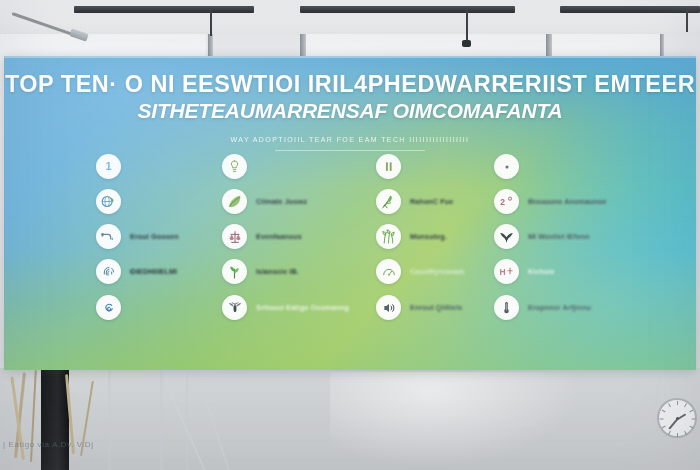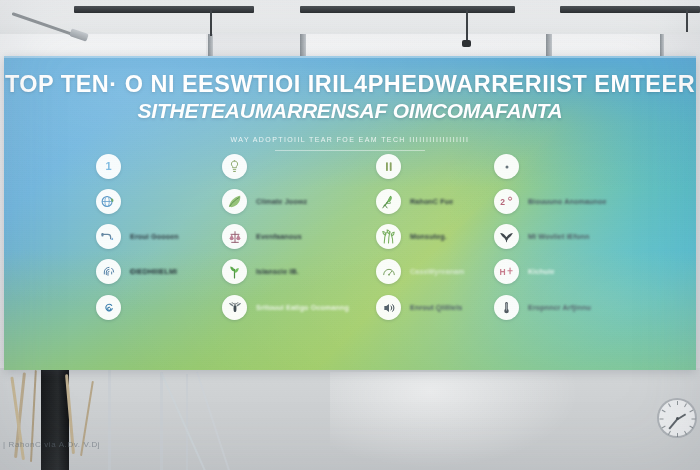--- a/index.html
+++ b/index.html
@@ -561,17 +561,17 @@
           </div>
           <span class="lbl mid">Eropnncr Arfjinnu</span>
         </div>
       </div>
 
     </div>
 
     <div class="poster-glare"></div>
   </div>
 
-  <div class="watermark">| RahonC via A.Dv. V.Dj</div>
+  <div class="watermark">| Eatigo via A.Dv. V.Dj</div>
 
   <div class="grain"></div>
   <div class="vignette"></div>
 </div>
 
 </body></html>

